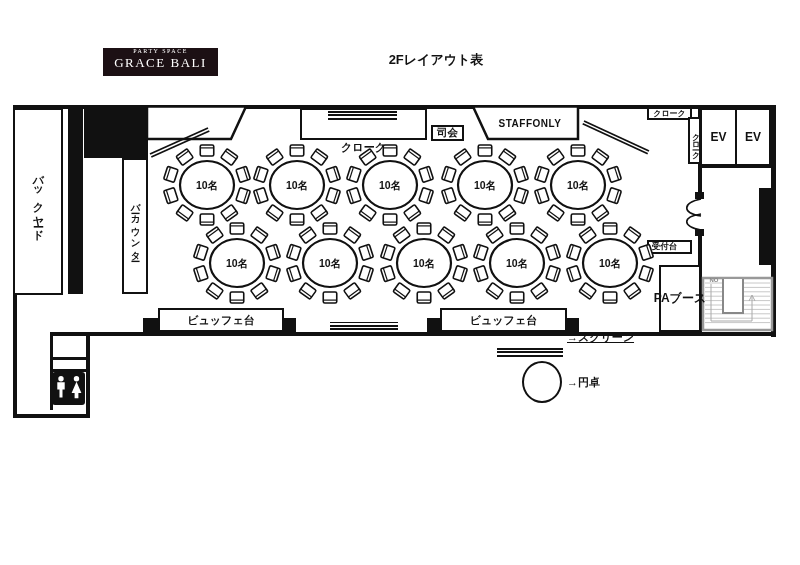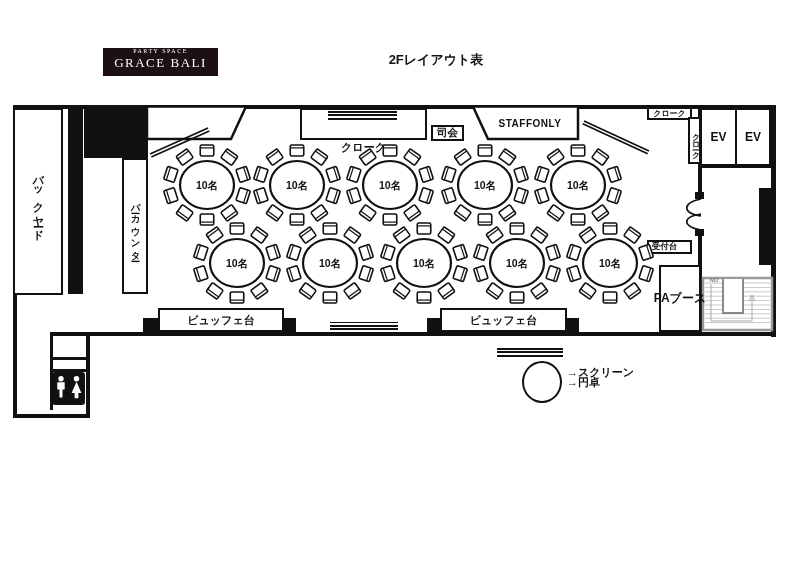--- a/index.html
+++ b/index.html
@@ -589,15 +589,15 @@
   <div class="abs lbl vert" style="left:688px;top:117px;width:13px;height:47px;font-size:8px;letter-spacing:0;">クローク</div>
   <div class="abs lbl" style="left:700px;top:108px;width:37px;height:58px;font-size:12px;">EV</div>
   <div class="abs lbl" style="left:735px;top:108px;width:36px;height:58px;font-size:12px;">EV</div>
   <div class="abs lbl" style="left:647px;top:240px;width:35px;height:14px;font-size:8.5px;">受付台</div>
   <div class="abs lbl" style="left:658px;top:289px;width:44px;height:18px;font-size:12px;">PAブース</div>
   <div class="abs lbl stairs-note" style="left:706px;top:275px;width:16px;height:9px;font-size:6px;">NO</div>
 
   <div class="abs lbl" style="left:158px;top:308px;width:126px;height:24px;font-size:11px;">ビュッフェ台</div>
   <div class="abs lbl" style="left:440px;top:308px;width:127px;height:24px;font-size:11px;">ビュッフェ台</div>
 
-  <div class="abs lbl" style="left:567px;top:365px;width:80px;height:14px;font-size:11px;justify-content:flex-start;">→スクリーン</div>
+  <div class="abs lbl" style="left:567px;top:330px;width:80px;height:14px;font-size:11px;justify-content:flex-start;text-decoration:underline;">→スクリーン</div>
   <div class="abs lbl" style="left:567px;top:375px;width:60px;height:14px;font-size:11px;justify-content:flex-start;text-align:center;">→円卓</div>
 </div>
 
 </body></html>

